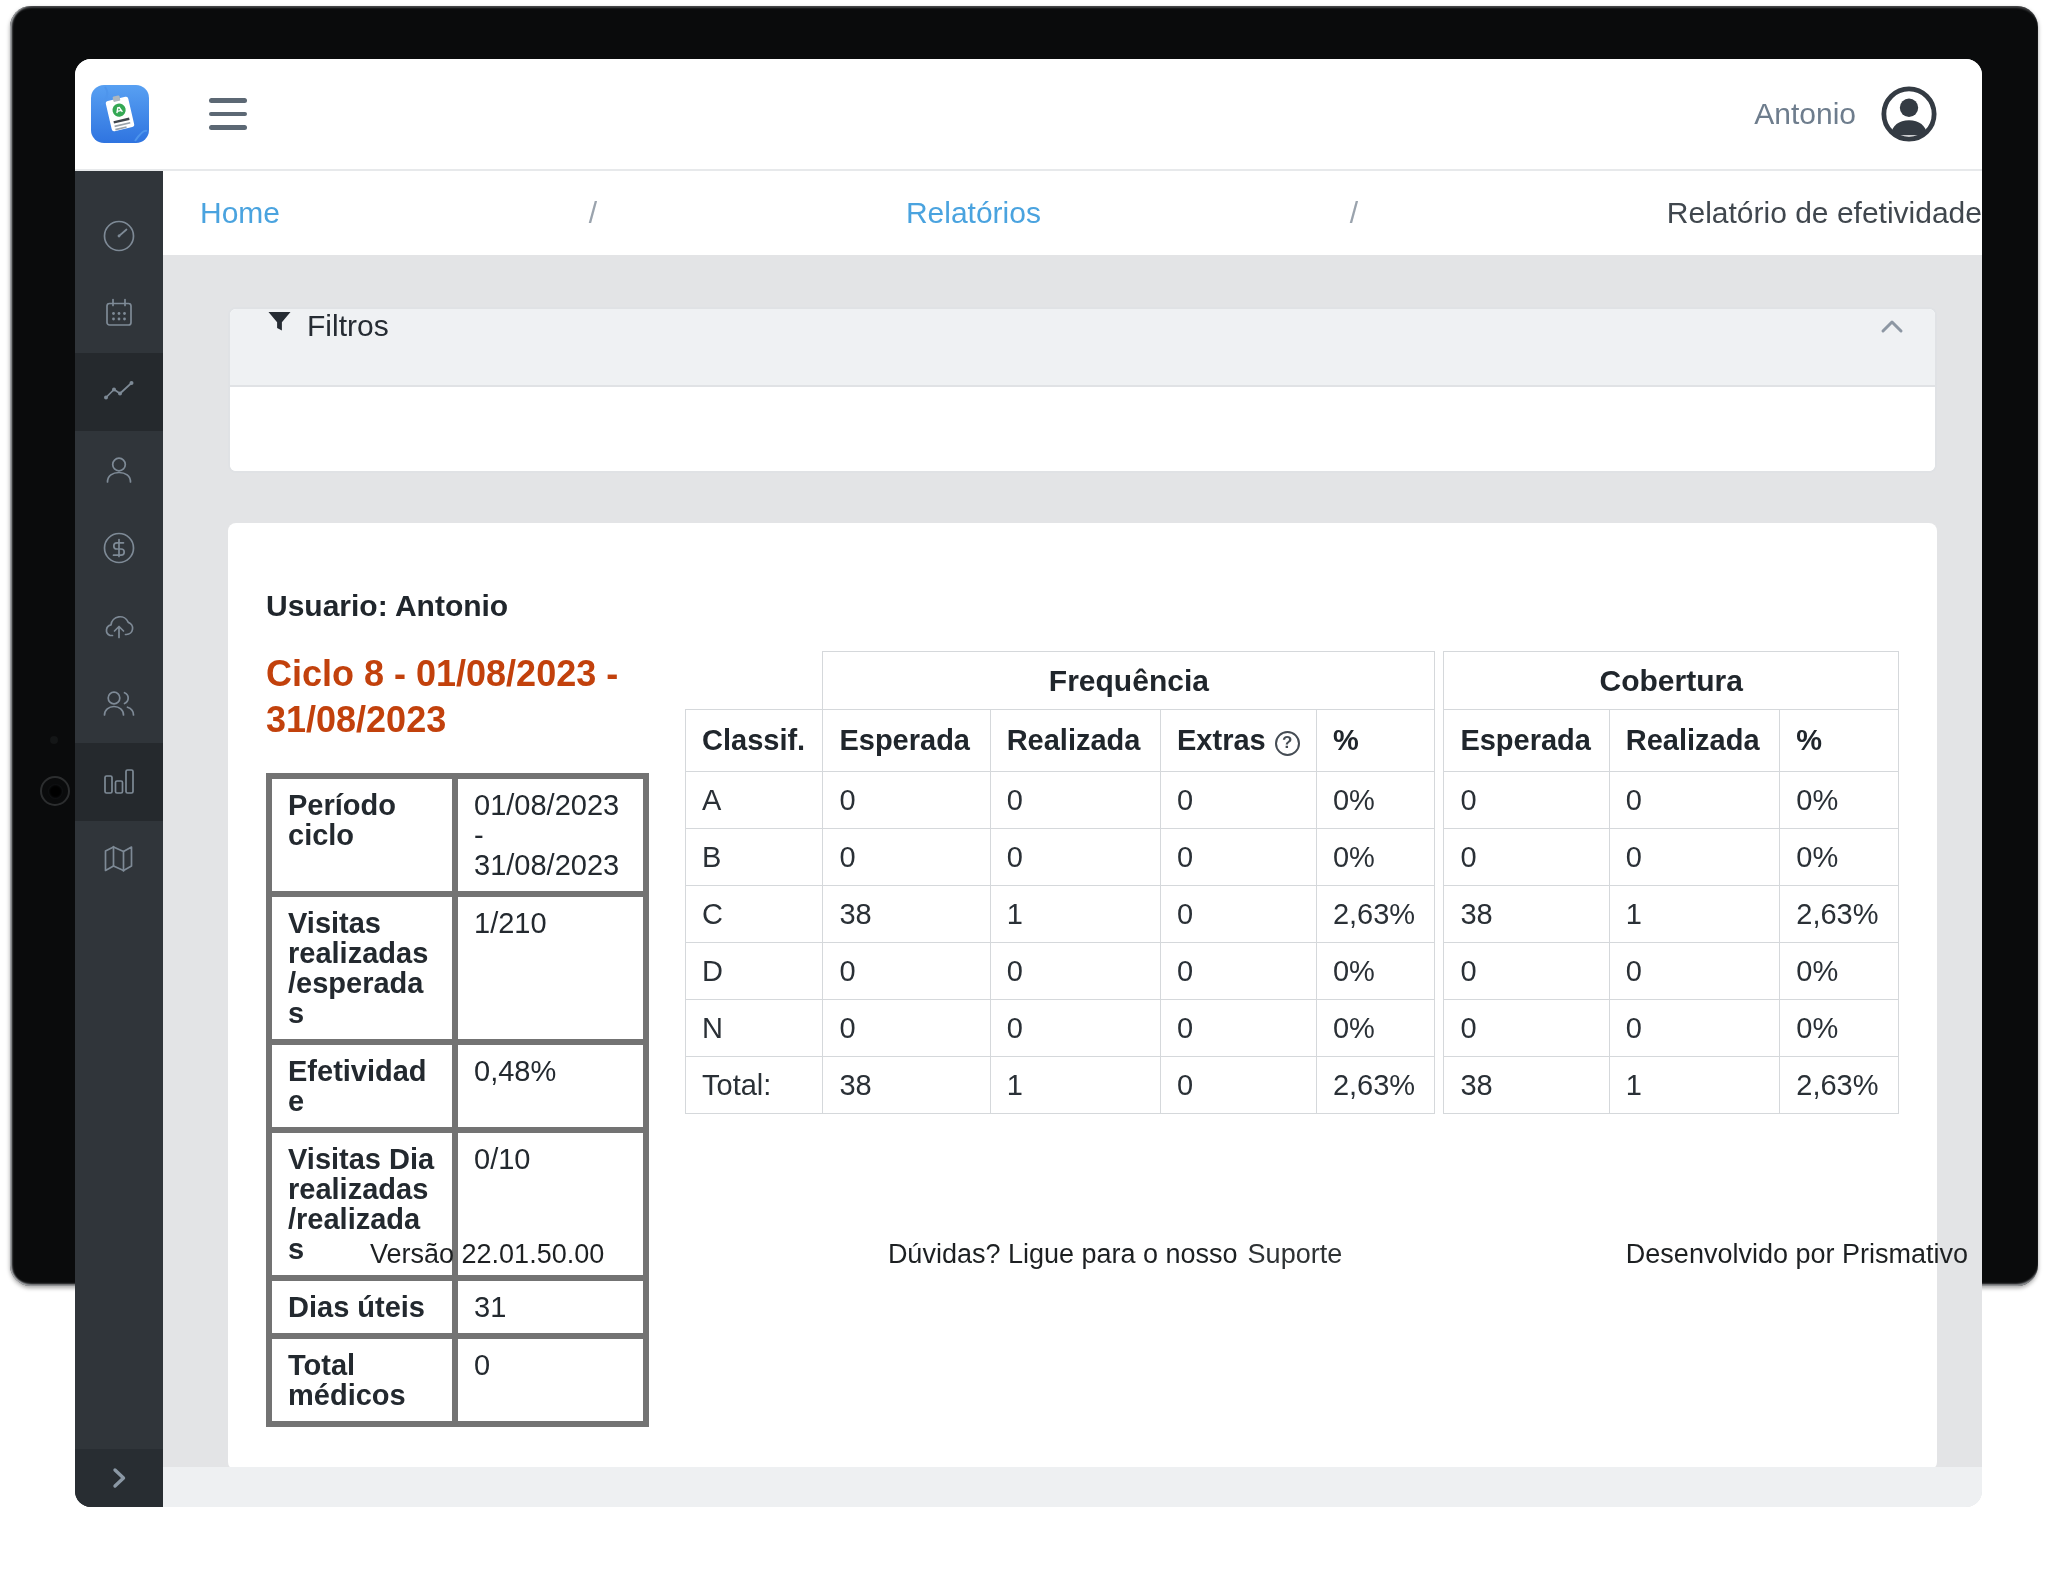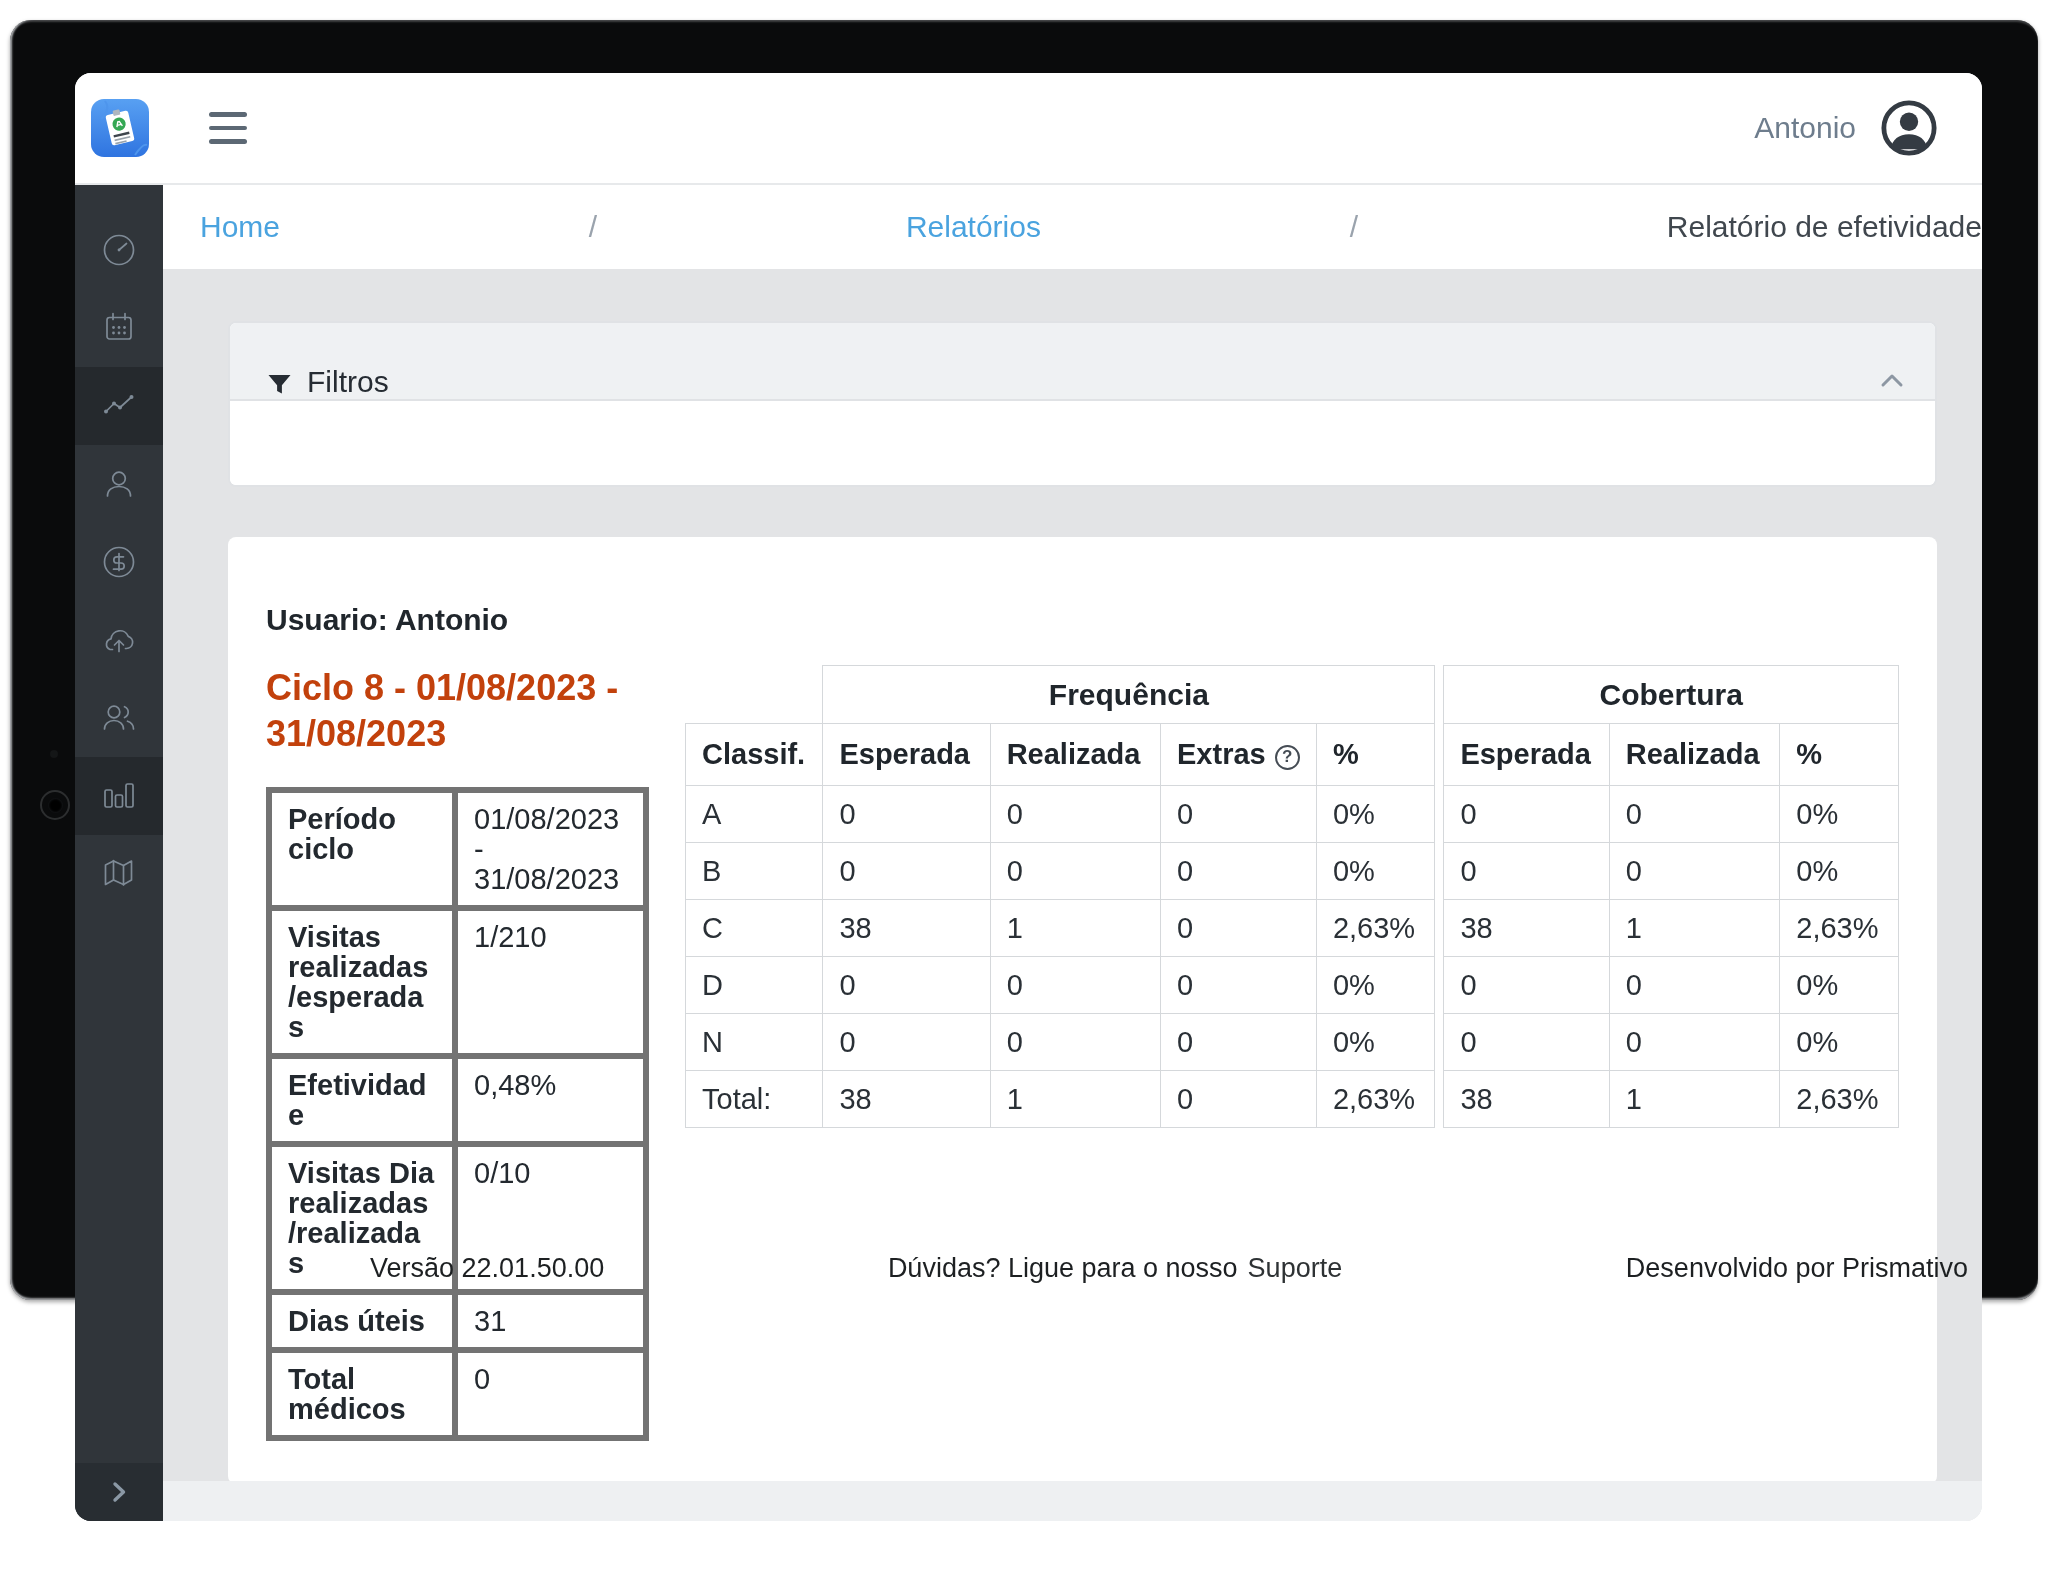--- a/index.html
+++ b/index.html
@@ -1,20 +1,20 @@
 <!DOCTYPE html>
 <html lang="pt"><head>
 <meta charset="utf-8">
 <style>
   html,body{margin:0;padding:0;background:#fff;width:2048px;height:1569px;overflow:hidden;
     font-family:"Liberation Sans","DejaVu Sans",sans-serif;-webkit-font-smoothing:antialiased;}
   *{box-sizing:border-box;}
 
   
-  .tablet{position:absolute;left:10px;top:20px;width:2028px;height:1280px;background:#0a0b0c;
+  .tablet{position:absolute;left:10px;top:6px;width:2028px;height:1280px;background:#0a0b0c;
     border-radius:21px;
     box-shadow:inset 3px 0 2px -1px rgba(195,198,201,.85),
                inset 0 -3px 2px -1px rgba(185,188,191,.8),
                inset 0 3px 2px -1px rgba(120,122,124,.5),
                0 2px 4px rgba(0,0,0,.35);}
   .camera{position:absolute;left:30px;top:770px;width:30px;height:30px;border-radius:50%;
     border:2px solid rgba(110,112,115,.35);display:flex;align-items:center;justify-content:center;}
   .camera .lens{width:15px;height:15px;border-radius:50%;background:#000;box-shadow:inset 0 0 3px #24282c;}
   .camera-dot{position:absolute;left:40px;top:730px;width:8px;height:8px;border-radius:50%;background:#141617;}
 
@@ -58,21 +58,21 @@
   .breadcrumb{height:84px;background:#fff;display:flex;align-items:center;padding-left:37px;
     gap:17px;font-size:30px;flex:none;justify-content:space-between;}
   .crumb-link{color:#4aa3df;cursor:pointer;}
   .crumb-sep{color:#9aa3ad;}
   .crumb-current{color:#40474e;}
 
   .content{flex:1;padding:52px 45px 0 65px;overflow:hidden;}
 
   
   .filters-card{border:2px solid #e0e2e5;border-radius:8px;overflow:hidden;background:#fff;}
-  .filters-head{height:78px;background:#eff1f3;display:flex;align-items:flex-end;
+  .filters-head{height:78px;background:#eff1f3;display:flex;align-items:flex-start;
     padding:0 25px 0 36px;border-bottom:2px solid #e0e2e5;cursor:pointer;}
   .filters-head .flabel{font-size:30px;color:#262c33;margin-left:14px;}
   .funnel svg{width:27px;height:27px;display:block;}
   .chev-up{margin-left:auto;}
   .chev-up svg{width:36px;height:36px;stroke:#8d97a3;stroke-width:3;fill:none;
     stroke-linecap:round;stroke-linejoin:round;display:block;}
   .filters-body{height:84px;background:#fff;}
 
   
   .report-card{margin-top:50px;background:#fff;border-radius:8px;padding:54px 38px 0 38px;

